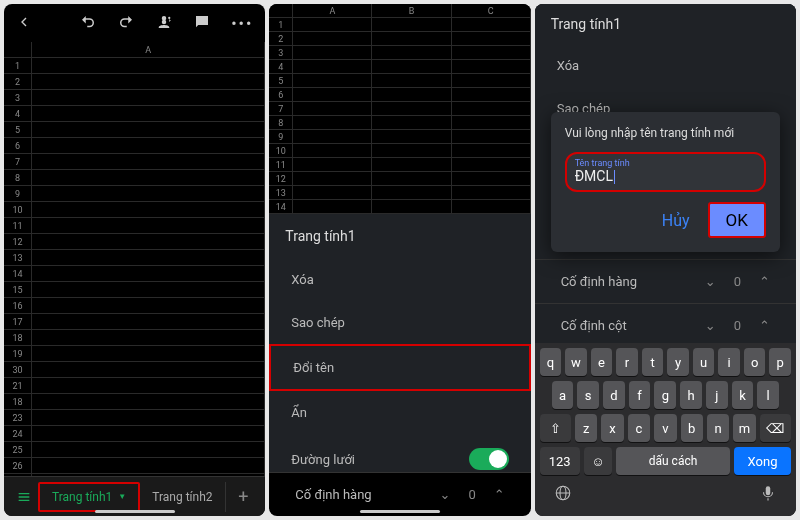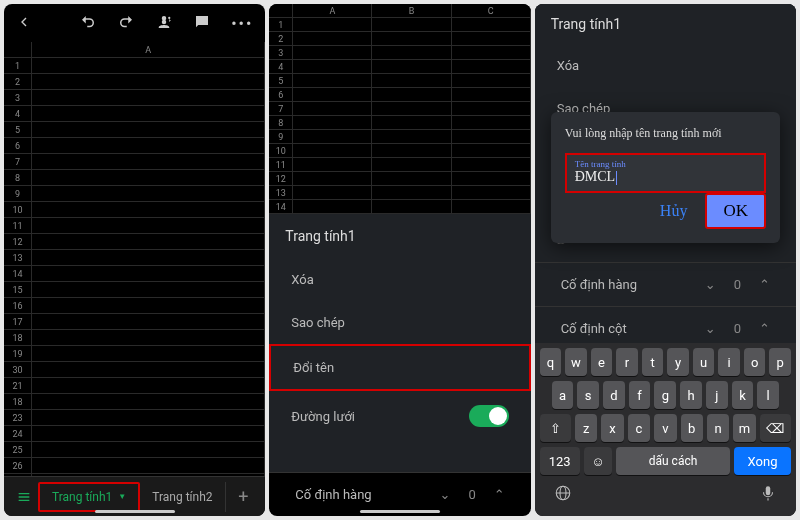--- a/index.html
+++ b/index.html
@@ -188,22 +188,23 @@
     padding: 14px;
     box-shadow: 0 4px 20px rgba(0,0,0,0.6);
   }
   .dialog-title {
     color: #ddd;
     font-size: 12px;
     margin-bottom: 12px;
   }
   .input-wrap {
     border: 2px solid #d40000;
-    border-radius: 0;
+    border-radius: 12px;
     padding: 4px 8px 6px 8px;
+    margin-bottom: 10px;
     background: #313439;
   }
   .input-label {
     color: #6b8cff;
     font-size: 9px;
   }
   .input-value {
     color: #eee;
     font-size: 14px;
   }
@@ -449,20 +450,23 @@
       <div class="menu-item">
         <span>Xóa</span>
       </div>
       <div class="menu-item">
         <span>Sao chép</span>
       </div>
       <div class="menu-item highlighted">
         <span>Đổi tên</span>
       </div>
       <div class="menu-item">
+        <span>Ẩn</span>
+      </div>
+      <div class="menu-item">
         <span>Đường lưới</span>
         <div class="toggle"></div>
       </div>
     </div>
   <div class="freeze-row">
     <span>Cố định hàng</span>
     <div class="freeze-controls">
       <span>⌄</span>
       <span>0</span>
       <span>⌃</span>
@@ -473,21 +477,21 @@
 
 <div class="panel">
   <div class="p3-top">
     <div class="sheet-title" style="padding:12px 16px;">Trang tính1</div>
     <div class="menu-item">
         <span>Xóa</span>
       </div>
     <div class="menu-item">
         <span>Sao chép</span>
       </div>
-    <div style="position:relative;font-family:Liberation Serif, serif;">
+    <div style="position:relative;">
       <div class="menu-item" style="color:#666;">Đ</div>
       <div class="menu-item" style="color:#666;">Ẩ</div>
       <div class="menu-item" style="color:#666;">Đ</div>
       <div class="dialog" style="position:absolute;top:-26px;left:6px;right:6px;">
         <div class="dialog-title">Vui lòng nhập tên trang tính mới</div>
         <div class="input-wrap">
           <div class="input-label">Tên trang tính</div>
           <div class="input-value"><span>ĐMCL</span><span class="cursor"></span></div>
         </div>
         <div class="dialog-actions">

